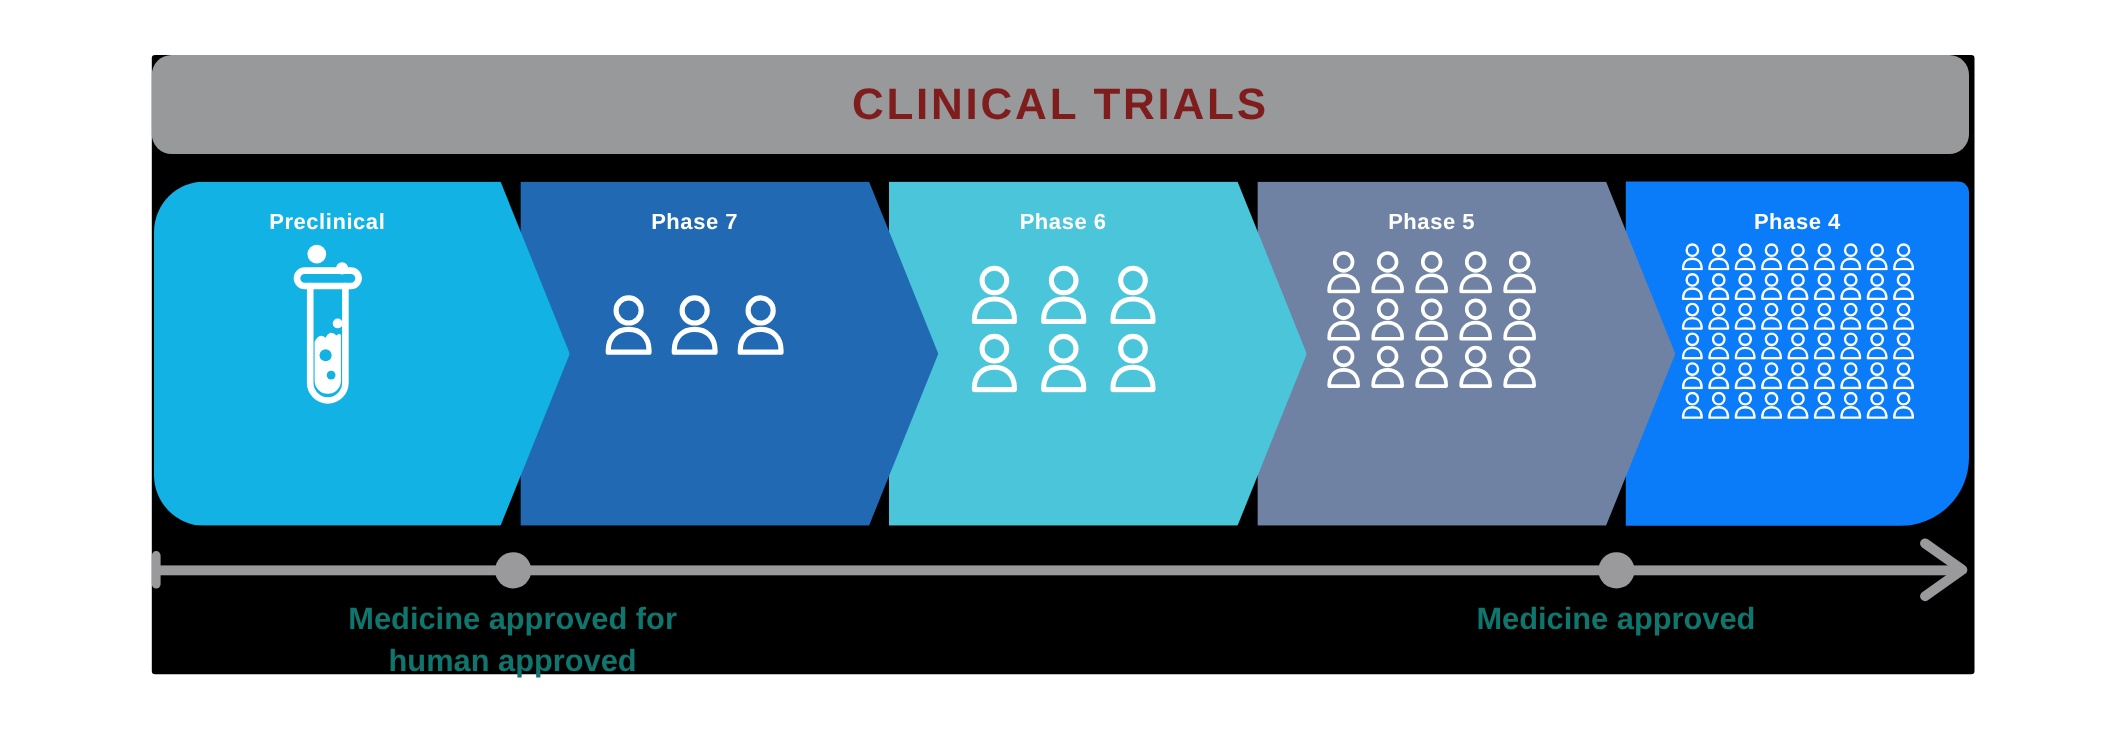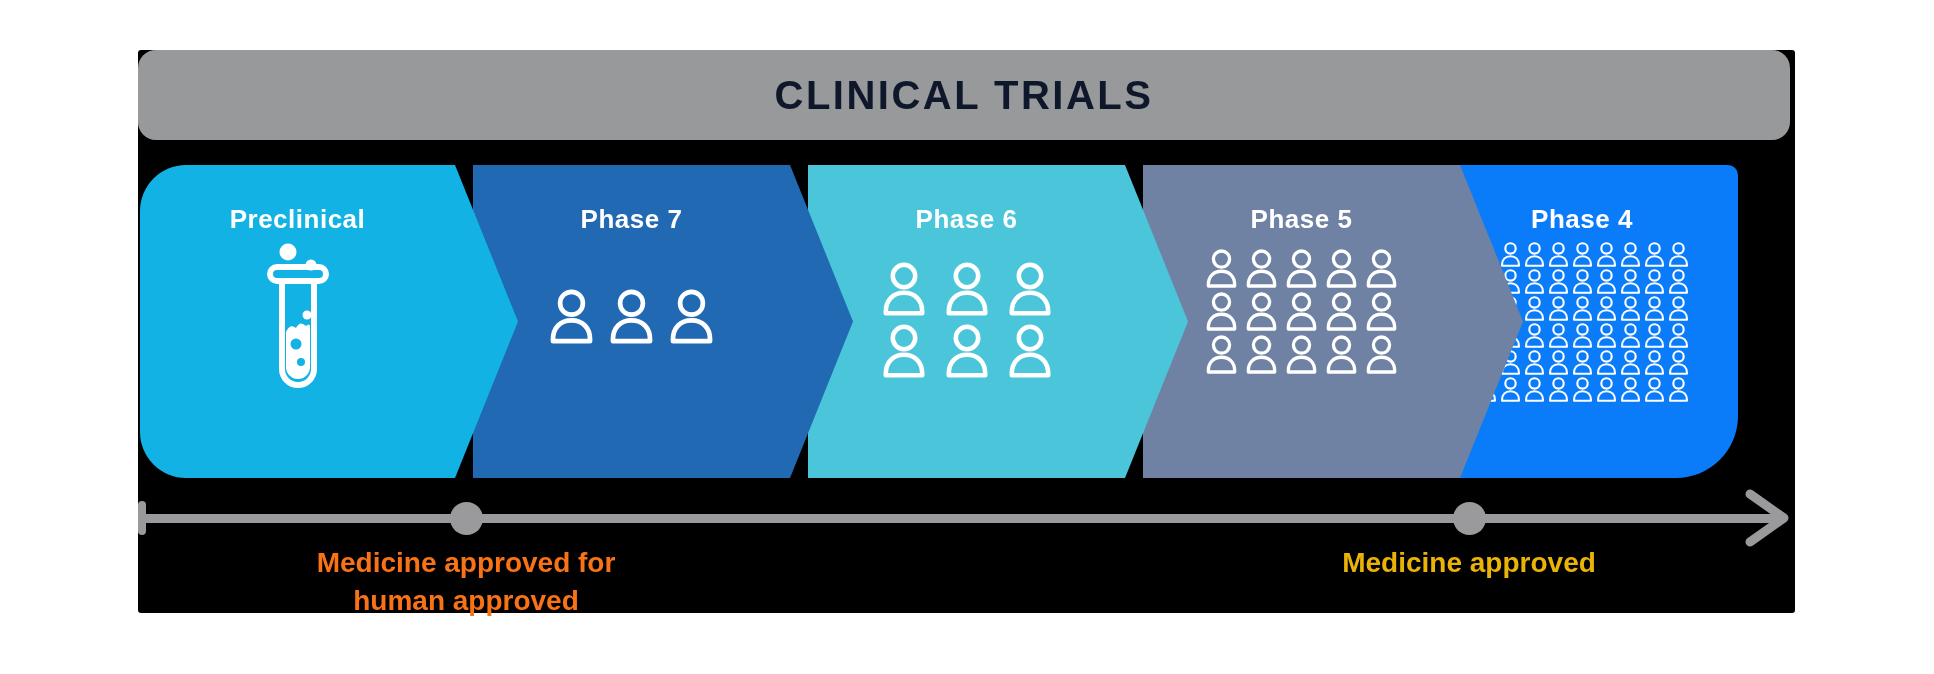--- a/index.html
+++ b/index.html
@@ -32,25 +32,25 @@
   .seg-inner {
     position:absolute; left:0; top:0; bottom:0; right:63px;
     display:flex; flex-direction:column; align-items:center;
   }
   .seg-chevron { clip-path: polygon(0 0, calc(100% - 63px) 0, 100% 50%, calc(100% - 63px) 100%, 0 100%); }
 
   .p0 { left:2px;    width:378px; z-index:5; border-radius:46px 0 0 46px; }
   .p1 { left:335px;  width:380px; z-index:4; }
   .p2 { left:670px;  width:380px; z-index:3; }
   .p3 { left:1005px; width:380px; z-index:2; }
-  .p4 { left:1288px; width:312px; z-index:1; border-radius:0 10px 62px 0;text-align:center; }
+  .p4 { left:1340px; width:312px; z-index:1; border-radius:0 10px 62px 0;text-align:center; }
   .p4 .seg-inner { right:0; }
 
   .phase-label {
-    margin-top:39px; color:#ffffff; font-size:26px; font-weight:700; letter-spacing:0.5px;
+    margin-top:26px; color:#ffffff; font-size:20px; font-weight:700; letter-spacing:0.5px;
     white-space:nowrap;
   }
 
   .people-grid { display:grid; justify-items:center; align-items:center; }
   .people-grid svg { display:block; }
 
   .grid-phase-1 { margin-top:54px; gap:0 13px; }
   .grid-phase-1 svg { width:47px; height:55px; }
   .grid-phase-2 { margin-top:27px; gap:8px 17px; }
   .grid-phase-2 svg { width:46px; height:54px; }
@@ -84,21 +84,21 @@
   .m1 { left:48px; }
   .m2 { left:1051px; }
 </style>
 </head>
 <body>
 
 <div class="canvas">
   <div class="panel" style="background: rgb(0, 0, 0);">
 
     <div class="header-bar" style="background: rgb(151, 153, 155);">
-      <span class="header-title" style="color: #0f172a;">CLINICAL TRIALS</span>
+      <span class="header-title" style="color: #7f1d1d;">CLINICAL TRIALS</span>
     </div>
 
     <div class="phases" id="phases">
         <div class="seg p0 seg-chevron" style="background: rgb(18, 178, 228);">
           <div class="seg-inner">
             <div class="phase-label">Preclinical</div>
             <div class="testtube-wrap">
               <svg viewBox="0 0 96 162" fill="none">
     <circle class="tt-dot" cx="38" cy="12" r="8.5" fill="#ffffff"></circle>
     <circle class="tt-dot" cx="61" cy="25" r="5.5" fill="#ffffff"></circle>
@@ -456,24 +456,24 @@
 
     <div class="timeline">
       <div class="tl-startcap" style="background: rgb(154, 154, 156);"></div>
       <div class="tl-line" style="background: rgb(154, 154, 156);"></div>
       <svg class="tl-arrowhead" viewBox="0 0 54 68" fill="none">
         <polyline points="10,10 44,34 10,58" stroke-width="9" stroke-linecap="round" stroke-linejoin="round" stroke="#9A9A9C"></polyline>
       </svg>
       <div class="tl-dot dot-1" style="background: rgb(154, 154, 156);"></div>
       <div class="tl-dot dot-2" style="background: rgb(154, 154, 156);"></div>
 
-      <div class="milestone m1" style="color: #f97316;">
+      <div class="milestone m1" style="color: #0f766e;">
         <div>Medicine approved for</div>
         <div>human approved</div>
       </div>
-      <div class="milestone m2" style="color: #eab308;">
+      <div class="milestone m2" style="color: #0f766e;">
         <div>Medicine approved</div>
         <div></div>
       </div>
     </div>
 
   </div>
 </div>
 
 </body></html>

